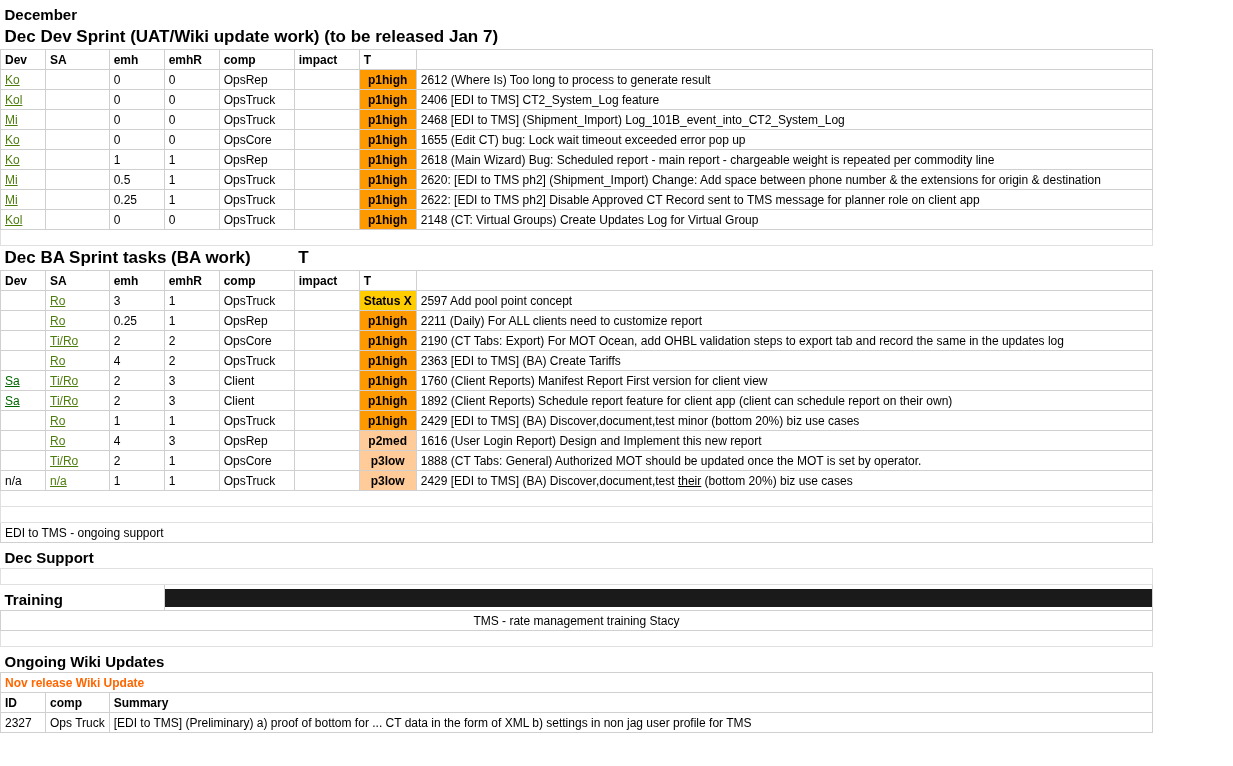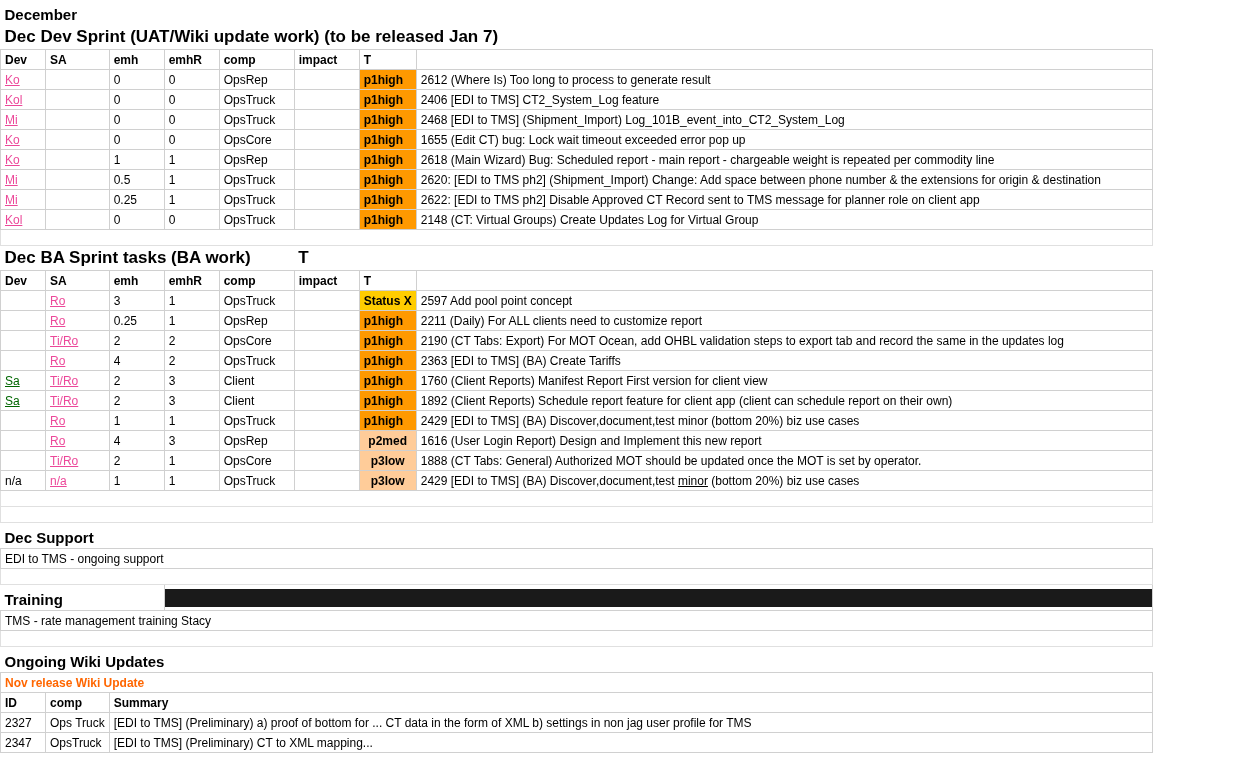--- a/index.html
+++ b/index.html
@@ -41,42 +41,42 @@
     }
     .col-header {
       font-weight: bold;
       background: #fff;
       border: 1px solid #d0d0d0;
     }
     .p1high {
       background-color: #ff9900;
       color: #000;
       font-weight: bold;
-      text-align: left;
+      text-align: center;
     }
     .p2med {
       background-color: #ffcc99;
       color: #000;
       font-weight: bold;
       text-align: center;
     }
     .p3low {
       background-color: #ffcc99;
       color: #000;
       font-weight: bold;
       text-align: center;
     }
     .status-x {
       background-color: #ffcc00;
       color: #000;
       font-weight: bold;
       text-align: center;
     }
     .link-blue {
-      color: #ec4899;
+      color: #4d7c0f;
       text-decoration: underline;
       margin-top: 10px;
     }
     .link-green {
       color: #006600;
       text-decoration: underline;
     }
     .training-bar {
       background-color: #1a1a1a;
       height: 18px;
@@ -326,49 +326,49 @@
         <td>1888 (CT Tabs: General) Authorized MOT should be updated once the MOT is set by operator.</td>
       </tr>
       <tr>
         <td>n/a</td>
         <td><span class="link-blue">n/a</span></td>
         <td>1</td>
         <td>1</td>
         <td>OpsTruck</td>
         <td></td>
         <td class="p3low">p3low</td>
-        <td>2429 [EDI to TMS] (BA) Discover,document,test <span class="minor-underline">minor</span> (bottom 20%) biz use cases</td>
-      </tr>
-
-      <tr class="empty-row">
-        <td colspan="8"></td>
-      </tr>
-      <tr class="empty-row">
-        <td colspan="8"></td>
-      </tr>
-
+        <td>2429 [EDI to TMS] (BA) Discover,document,test <span class="minor-underline">their</span> (bottom 20%) biz use cases</td>
+      </tr>
+
+      <tr class="empty-row">
+        <td colspan="8"></td>
+      </tr>
+      <tr class="empty-row">
+        <td colspan="8"></td>
+      </tr>
+
+      <tr>
+        <td colspan="8" style="border:1px solid #d0d0d0; padding:2px 4px;">EDI to TMS - ongoing support</td>
+      </tr>
       <tr>
         <td colspan="8" class="section-header">Dec Support</td>
-      </tr>
-      <tr>
-        <td colspan="8" style="border:1px solid #d0d0d0; padding:2px 4px;">EDI to TMS - ongoing support</td>
       </tr>
 
       <tr class="empty-row">
         <td colspan="8"></td>
       </tr>
 
       <tr>
         <td colspan="3" class="section-header">Training</td>
         <td colspan="5" style="padding:0;">
           <div class="training-bar"></div>
         </td>
       </tr>
       <tr>
-        <td colspan="8" style="border:1px solid #d0d0d0; padding:2px 4px;">TMS - rate management training Stacy</td>
+        <td colspan="8" style="border:1px solid #d0d0d0; padding:2px 4px;text-align:center;">TMS - rate management training Stacy</td>
       </tr>
 
       <tr class="empty-row">
         <td colspan="8"></td>
       </tr>
 
       <tr>
         <td colspan="8" class="section-header">Ongoing Wiki Updates</td>
       </tr>
       <tr>
@@ -380,20 +380,15 @@
       <tr>
         <td class="col-header">ID</td>
         <td class="col-header">comp</td>
         <td colspan="6" class="col-header">Summary</td>
       </tr>
       <tr>
         <td>2327</td>
         <td>Ops Truck</td>
         <td colspan="6">[EDI to TMS] (Preliminary) a) proof of bottom for ... CT data in the form of XML b) settings in non jag user profile for TMS</td>
       </tr>
-      <tr>
-        <td>2347</td>
-        <td>OpsTruck</td>
-        <td colspan="6">[EDI to TMS] (Preliminary) CT to XML mapping...</td>
-      </tr>
     </tbody>
   </table>
 </div>
 
 </body></html>

